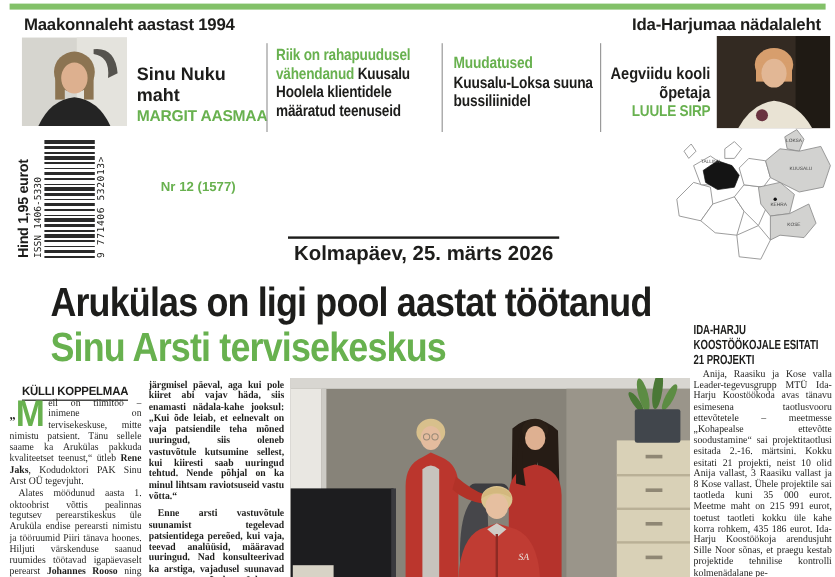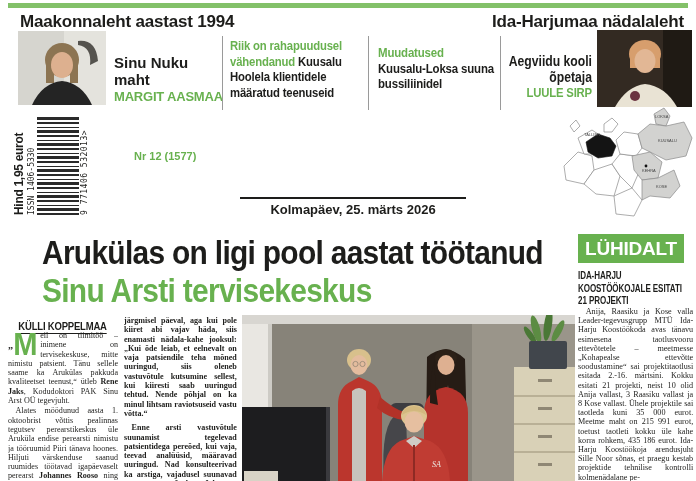--- a/index.html
+++ b/index.html
@@ -3,21 +3,21 @@
 <meta charset="utf-8">
 <style>
   html,body{margin:0;padding:0;background:#fff;}
   *{box-sizing:border-box;}
   .page{position:relative;width:696px;height:481px;background:#fff;overflow:hidden;
         font-family:"Liberation Sans",sans-serif;color:#1d1d1b;}
   .abs{position:absolute;}
 
   
   .green-bar{left:8px;top:3px;width:680px;height:5px;background:#83c169;}
-  .tagline{top:12px;font-size:17px;font-weight:bold;letter-spacing:-0.2px;}
+  .tagline{top:12px;font-size:14px;font-weight:bold;letter-spacing:-0.2px;}
   .tagline.l{left:20px;} .tagline.r{right:12px;padding-left:37px;}
 
   
   .tz-divider{top:36px;width:1px;height:74px;background:#9a9a9a;}
   .tz-photo{overflow:hidden;}
   .tz1-text{left:114px;top:54px;font-weight:bold;font-size:15px;line-height:17px;}
   .tz-name{color:#68b14f;font-size:13px;letter-spacing:-0.2px;}
   .tz-block{font-weight:bold;font-size:13.5px;line-height:15.5px;letter-spacing:-0.2px;}
   .tz2{left:230px;top:38px;width:158px;transform:scaleX(0.84);transform-origin:left top;}
   .tz3{left:378px;top:45px;width:140px;transform:scaleX(0.85);transform-origin:left top;}
@@ -35,21 +35,21 @@
            background:repeating-linear-gradient(90deg,#2a2a2a 0 2px,#fff 2px 4px,#2a2a2a 4px 7px,#fff 7px 9px,#2a2a2a 9px 10px,#fff 10px 13px);}
   .bc-digits{font-family:"DejaVu Sans Mono",monospace;font-size:8px;margin-top:1px;letter-spacing:0.5px;}
 
   
   .issue-no{left:122px;top:150px;color:#68b14f;font-weight:bold;font-size:11px;margin-left:12px;}
   .mast-title-box{left:168px;top:106px;width:368px;display:flex;justify-content:center;}
   .mast-title{white-space:nowrap;font-family:"Liberation Serif",serif;font-weight:bold;
               font-size:74px;line-height:80px;letter-spacing:-3px;transform:scaleX(0.64);
               transform-origin:center top;}
   .mast-rule{left:240px;top:197px;width:226px;height:2px;background:#1d1d1b;}
-  .mast-date{left:240px;top:202px;width:226px;text-align:center;font-size:13px;font-weight:bold;}
+  .mast-date{left:240px;top:202px;width:226px;text-align:center;font-size:17px;font-weight:bold;}
 
   
   .hl{left:8px;top:233px;white-space:nowrap;margin-left:34px;}
   .hl span{display:inline-block;font-weight:bold;font-size:34px;letter-spacing:-0.8px;
            transform:scaleX(0.88);transform-origin:left top;}
   .hl2{top:271px;} .hl2 span{color:#68b14f;}
 
   
   .byline-box{left:8px;top:316px;width:110px;text-align:center;}
   .byline{display:inline-block;font-size:10px;font-weight:bold;border-bottom:1.5px solid #1d1d1b;
@@ -254,19 +254,18 @@
         <path d="M164,126 L172,133 L180,126 L172,121 Z" fill="#cfccc6"></path>
         <rect x="171" y="130" width="2" height="36" fill="#8e2a24"></rect>
         <ellipse cx="172" cy="101" rx="13" ry="11" fill="#dcc48f"></ellipse>
         <ellipse cx="172" cy="107" rx="9.5" ry="10.5" fill="#e6bfa0"></ellipse>
         <path d="M160,100 Q160,92 172,91 Q184,92 184,100 Q178,96 172,96 Q166,96 160,100 Z" fill="#d3b87e"></path>
         <text x="190" y="152" font-family="Liberation Serif, serif" font-style="italic" font-size="8" fill="#ece8e1">SA</text>
       </g>
     </svg>
   </div>
 
-  <div class="abs sb-header">LÜHIDALT</div>
   <div class="abs sb-subhead">IDA-HARJU KOOSTÖÖKOJALE ESITATI 21 PROJEKTI</div>
   <div class="abs sb-bodywrap">
     <p class="sb-body">Anija, Raasiku ja Kose valla Leader-tegevusgrupp MTÜ Ida-Harju Koostöökoda avas tänavu esimesena taotlusvooru ettevõtetele – meetmesse „Kohapealse ettevõtte soodustamine“ sai projektitaotlusi esitada 2.-16. märtsini. Kokku esitati 21 projekti, neist 10 olid Anija vallast, 3 Raasiku vallast ja 8 Kose vallast. Ühele projektile sai taotleda kuni 35 000 eurot. Meetme maht on 215 991 eurot, toetust taotleti kokku üle kahe korra rohkem, 435 186 eurot. Ida-Harju Koostöökoja arendusjuht Sille Noor sõnas, et praegu kestab projektide tehnilise kontrolli kolmenädalane pe-</p>
   </div>
 
 </div>
 
 </body></html>

